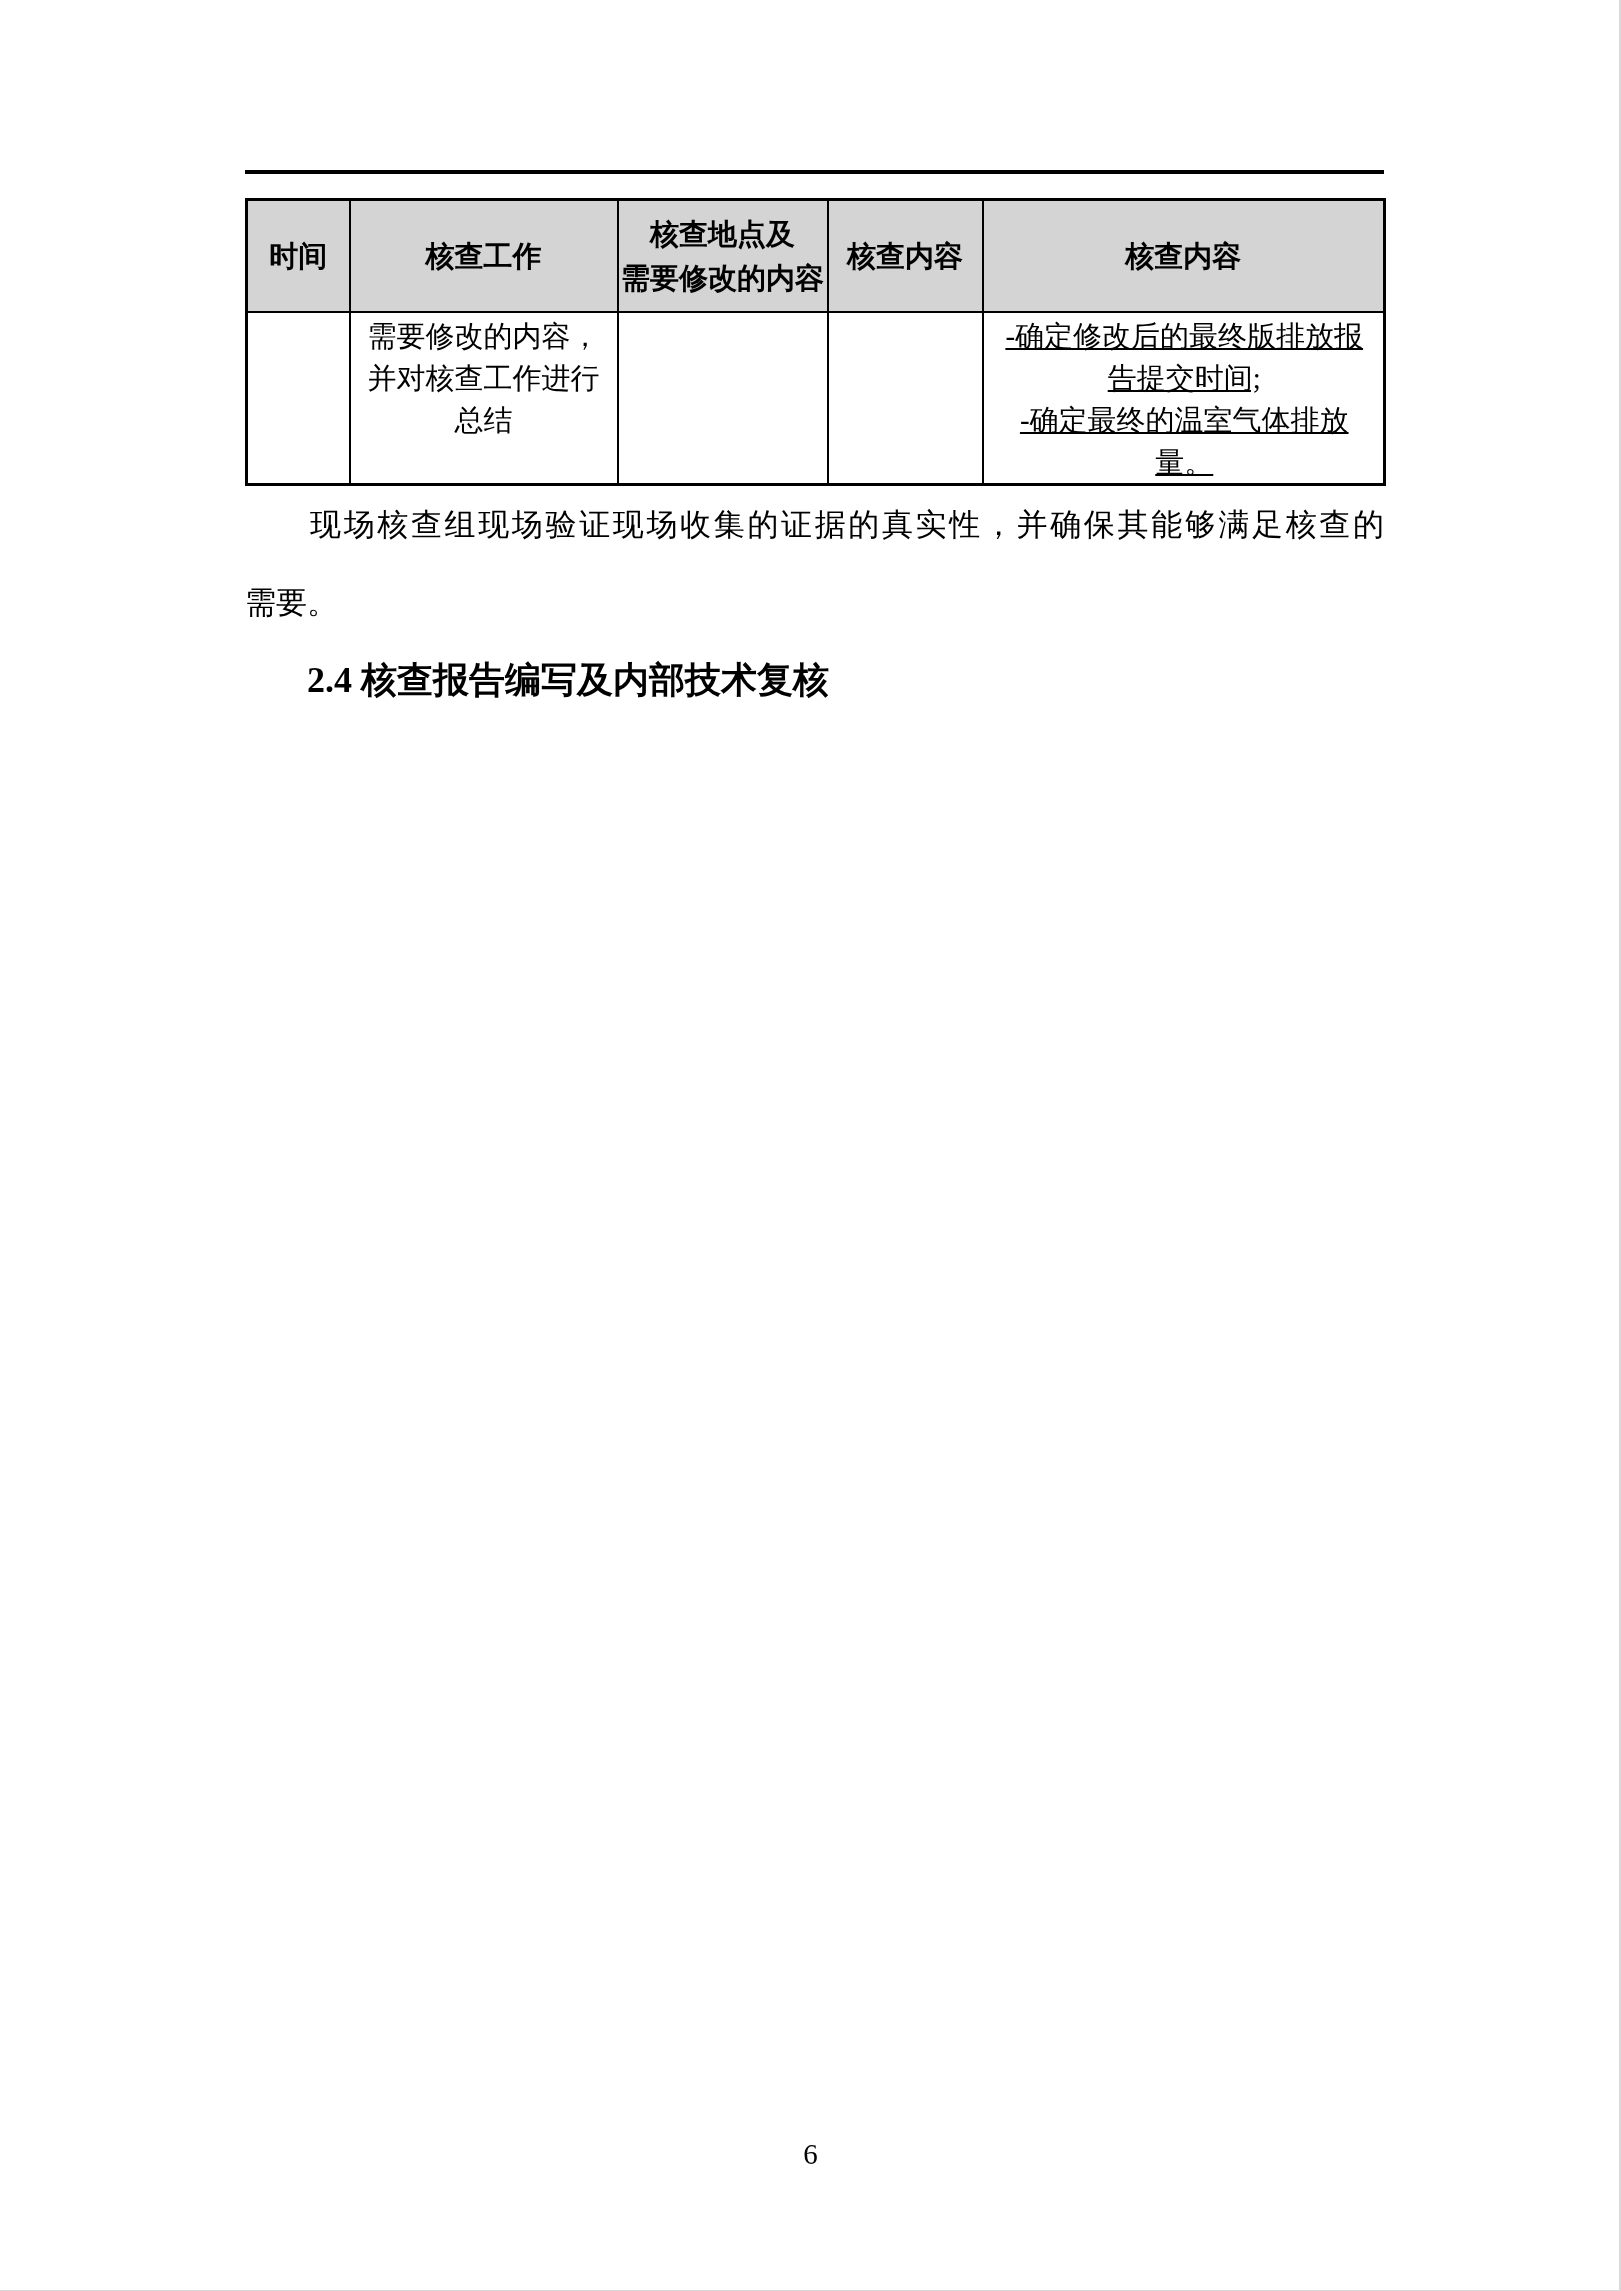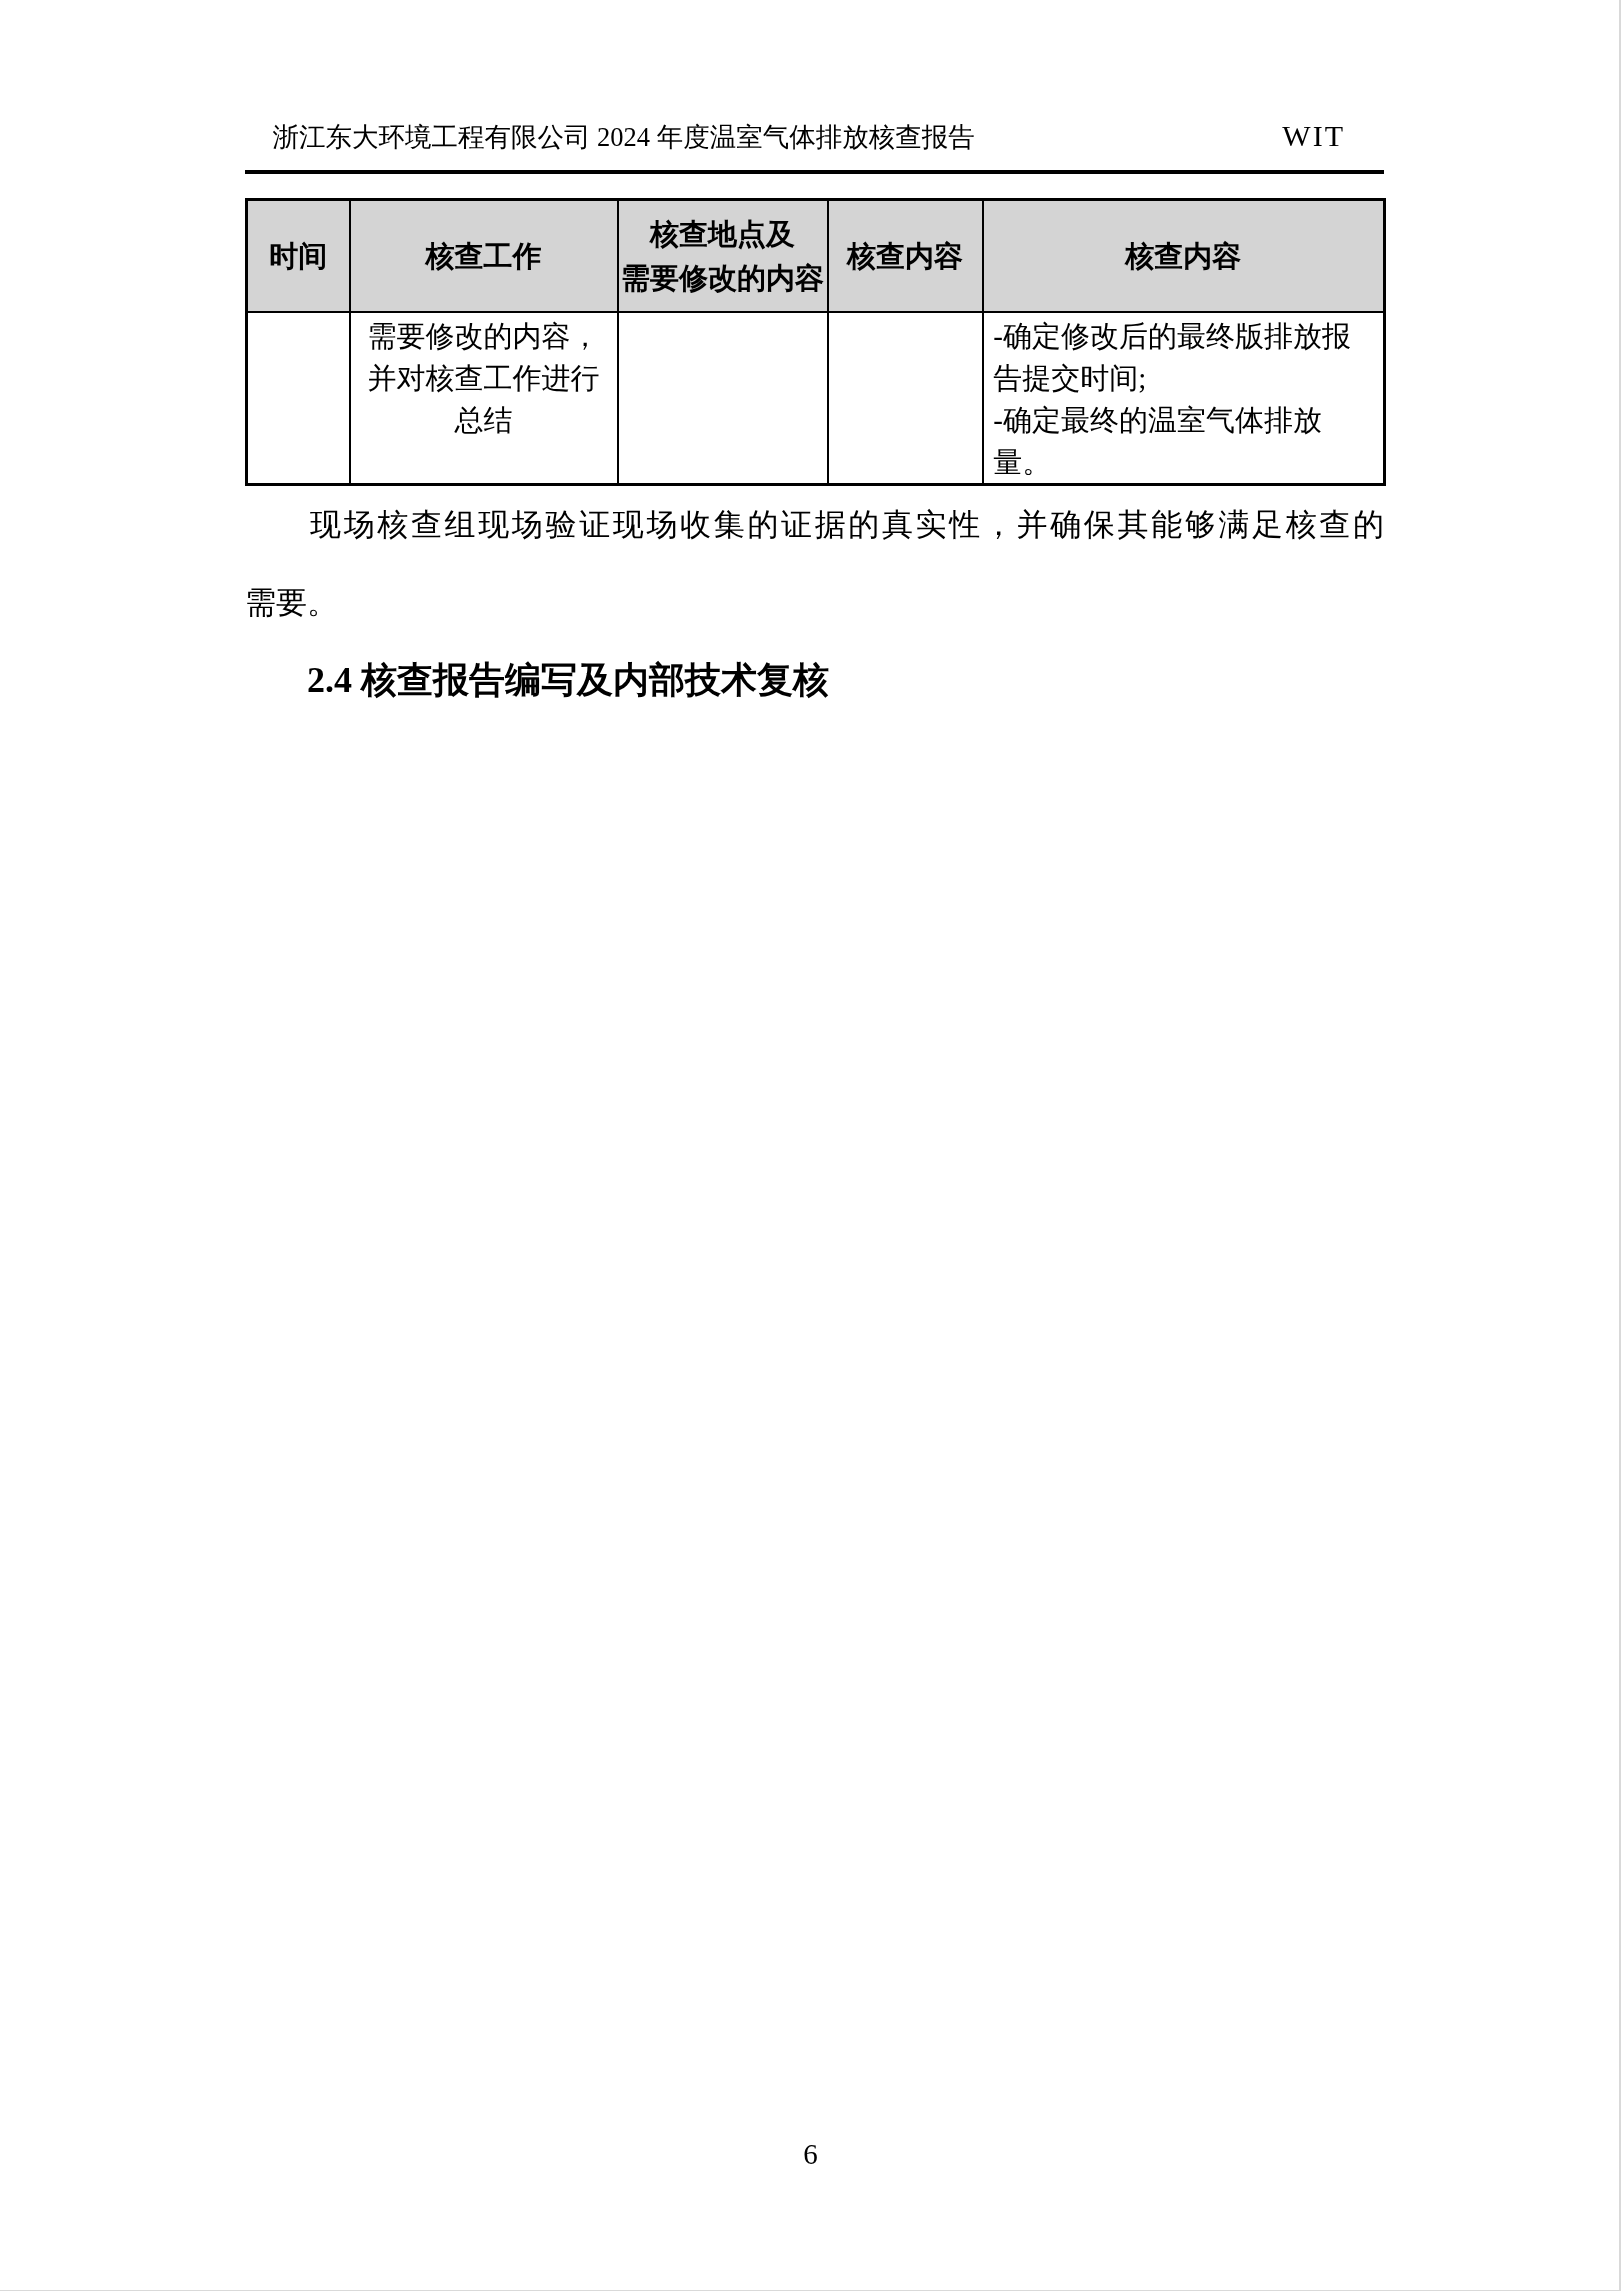--- a/index.html
+++ b/index.html
@@ -76,21 +76,21 @@
     border-bottom: 2.9px solid #000000;
   }
   .vtable tbody td {
     height: 171px;
     font-size: 29px;
     line-height: 42px;
     vertical-align: top;
     padding: 2px 7.8px 0 7.8px;
   }
   .vtable tbody td.cell-work { text-align: center; }
-  .vtable tbody td.cell-content { text-align: left; padding-left: 9.8px; }
+  .vtable tbody td.cell-content { text-align: center; padding-left: 9.8px; text-decoration: underline; }
   .hline { display: block; }
 
   
   .textblock {
     position: absolute;
     left: 245px;
     width: 1139px;
     font-size: 31px;
   }
   .tline {
@@ -126,24 +126,20 @@
     text-align: center;
     font-size: 29px;
     line-height: 39px;
   }
 </style>
 </head>
 <body>
 
 <div class="page">
 
-  <div class="running-head">
-    <span class="rh-title">浙江东大环境工程有限公司 2024 年度温室气体排放核查报告</span>
-    <span class="rh-brand">WIT</span>
-  </div>
   <div class="head-rule"></div>
 
   <table class="vtable">
     <colgroup>
       <col style="width:103px">
       <col style="width:268px">
       <col style="width:210px">
       <col style="width:155px">
       <col style="width:402px">
     </colgroup>

